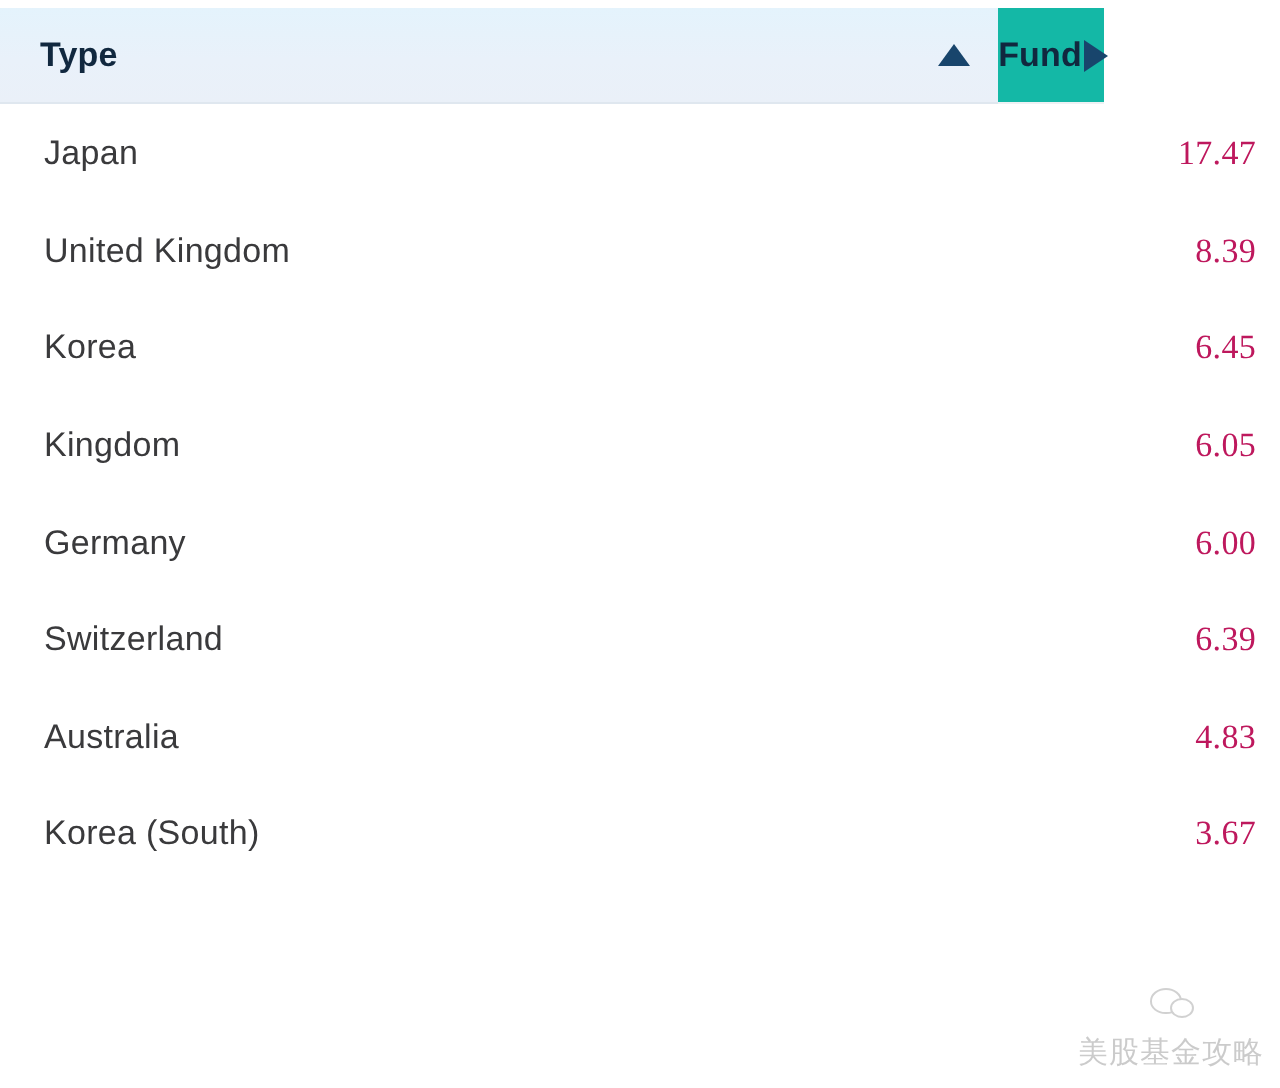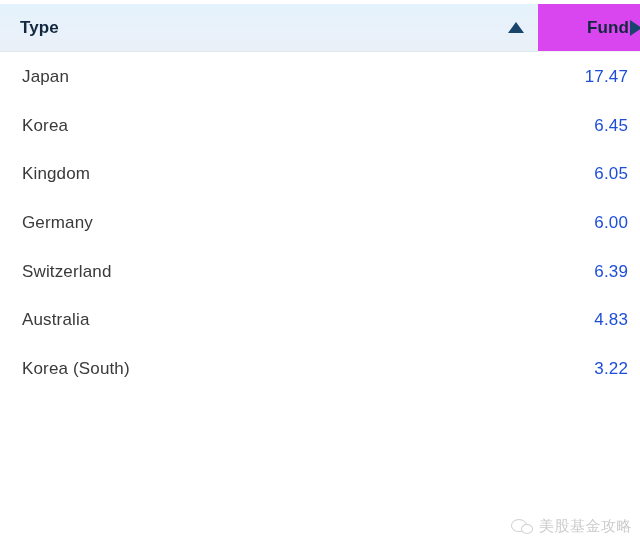--- a/index.html
+++ b/index.html
@@ -20,21 +20,21 @@
     width: 640px;
     height: 544px;
     background: #ffffff;
   }
 
   
   .thead {
     position: absolute;
     top: 4px;
     left: 0;
-    width: 640px;
+    width: 552px;
     height: 48px;
     display: flex;
     align-items: center;
   }
   .th-type {
     position: relative;
     width: 538px;
     height: 48px;
     display: flex;
     align-items: center;
@@ -58,21 +58,21 @@
     border-bottom: 11px solid #18456c;
   }
   .th-fund {
     flex: 1;
     height: 48px;
     display: flex;
     align-items: center;
     justify-content: flex-end;
     box-sizing: border-box;
     padding-right: 0px;
-    background: #d946ef;
+    background: #14b8a6;
     border-bottom: 1px solid #eef1f4;
   }
   .th-fund-label {
     font-size: 17px;
     font-weight: bold;
     color: #11283f;
     letter-spacing: 0.1px;
   }
   .sort-next-icon {
     width: 0;
@@ -104,34 +104,36 @@
     font-size: 17px;
     color: #3a3a3c;
     letter-spacing: 0.15px;
   }
   .cell-fund {
     flex: 1;
     box-sizing: border-box;
     padding-right: 12px;
     text-align: right;
     font-size: 17px;
-    color: #1d4ed8;
+    color: #be185d;
     letter-spacing: 0.15px;
+    font-family: Liberation Serif, serif;
   }
 
   
   .watermark {
     position: absolute;
     right: 8px;
     bottom: 8px;
     display: flex;
     align-items: center;
     gap: 6px;
     opacity: 0.30;
     pointer-events: none;
+    flex-direction: column;
   }
   .wechat-icon {
     width: 22px;
     height: 18px;
     position: relative;
   }
   .wechat-icon .bubble-big {
     position: absolute;
     left: 0;
     top: 1px;
@@ -173,20 +175,24 @@
     </div>
   </div>
 
   <div class="tbody">
 
     <div class="trow">
       <div class="cell-type">Japan</div>
       <div class="cell-fund">17.47</div>
     </div>
 
+    <div class="trow">
+      <div class="cell-type">United Kingdom</div>
+      <div class="cell-fund">8.39</div>
+    </div>
 
 
     <div class="trow">
       <div class="cell-type">Korea</div>
       <div class="cell-fund">6.45</div>
     </div>
 
     <div class="trow">
       <div class="cell-type">Kingdom</div>
       <div class="cell-fund">6.05</div>
@@ -202,21 +208,21 @@
       <div class="cell-fund">6.39</div>
     </div>
 
     <div class="trow">
       <div class="cell-type">Australia</div>
       <div class="cell-fund">4.83</div>
     </div>
 
     <div class="trow">
       <div class="cell-type">Korea (South)</div>
-      <div class="cell-fund">3.22</div>
+      <div class="cell-fund">3.67</div>
     </div>
 
 
   </div>
 
   <div class="watermark">
     <span class="wechat-icon">
       <span class="bubble-big"></span>
       <span class="bubble-small"></span>
     </span>

